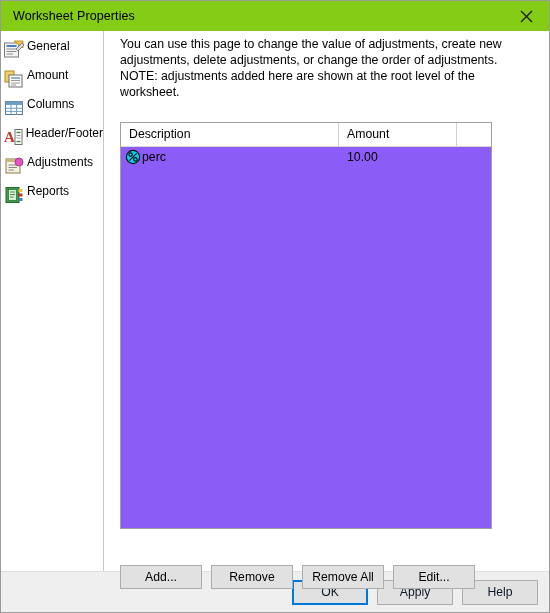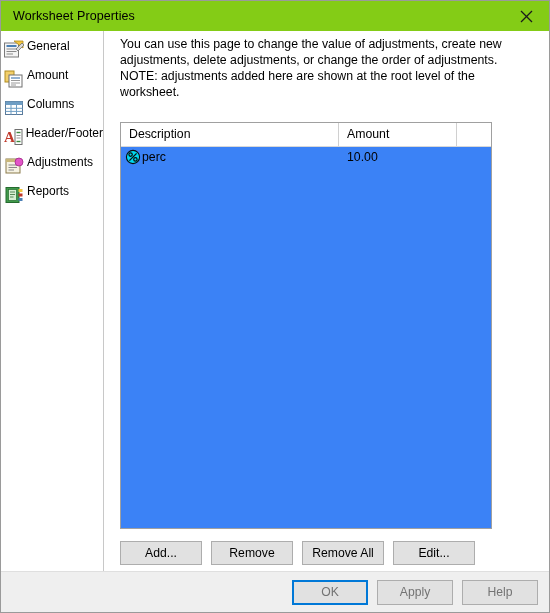--- a/index.html
+++ b/index.html
@@ -116,21 +116,21 @@
 
   
   #listbox {
     position: absolute;
     left: 16px;
     top: 91px;
     width: 372px;
     height: 407px;
     box-sizing: border-box;
     border: 1px solid #a0a0a0;
-    background: #3b82f6;
+    background: #8b5cf6;
     overflow: hidden;
   }
   #list-header {
     display: flex;
     height: 23px;
     border-bottom: 1px solid #d8d8d8;
     background: #ffffff;
   }
   .col-head {
     box-sizing: border-box;
@@ -192,20 +192,21 @@
     box-sizing: border-box;
     border: 1px solid #adadad;
     background: #e1e1e1;
     font-family: "Liberation Sans", sans-serif;
     font-size: 12.2px;
     color: #000000;
     display: flex;
     align-items: center;
     justify-content: center;
     cursor: default;
+    margin-top: 24px;
   }
 
   
   #footer {
     flex: 0 0 41px;
     height: 41px;
     background: #efefef;
     border-top: 1px solid #dfdfdf;
     display: flex;
     align-items: center;
@@ -215,21 +216,21 @@
     gap: 9px;
   }
   .foot-btn {
     width: 76px;
     height: 25px;
     box-sizing: border-box;
     border: 1px solid #adadad;
     background: #e1e1e1;
     font-family: "Liberation Sans", sans-serif;
     font-size: 12.2px;
-    color: #737373;
+    color: #0f172a;
     display: flex;
     align-items: center;
     justify-content: center;
     cursor: default;
   }
   .foot-btn.default {
     border: 2px solid #0078d7;
     background: #e1e1e1;
   }
 </style>

